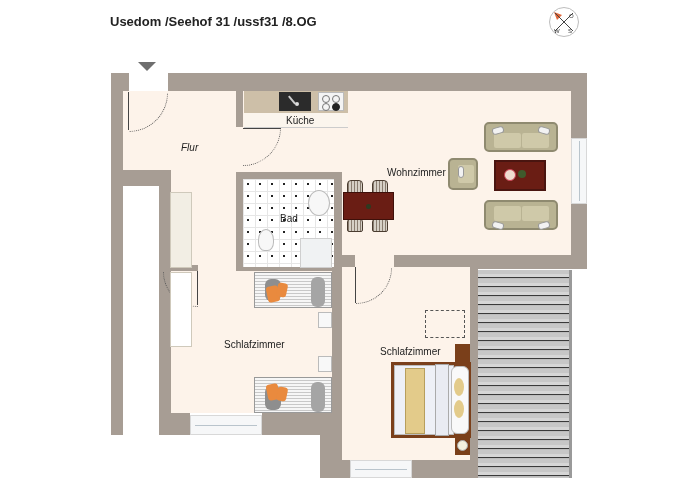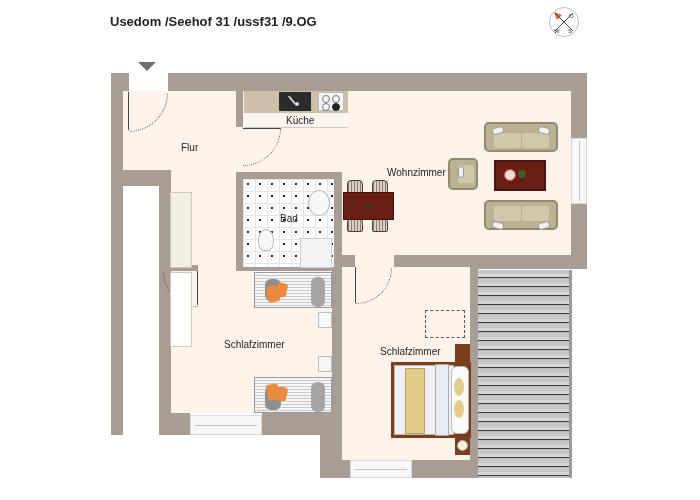--- a/index.html
+++ b/index.html
@@ -31,21 +31,21 @@
   .chair{position:absolute;background:repeating-linear-gradient(90deg,#8a7d70 0 1px,#d6d0c6 1px 3px);border:1px solid #4a3c30;border-radius:4px 4px 2px 2px;box-sizing:border-box;}
   .bed-single{position:absolute;background:repeating-linear-gradient(180deg,#f6f6f6 0 2px,#c8c8c8 2px 3px);border:1px solid #999;box-sizing:border-box;}
   .blanket{position:absolute;background:#8e8e8e;border-radius:6px;}
   .orange{position:absolute;background:#e98a3e;border-radius:3px;}
   .nightstand{position:absolute;background:#f8f8f8;border:1px solid #bbb;box-sizing:border-box;}
   .wardrobe{position:absolute;background:#f2eee4;border:1px solid #cfc9bb;box-sizing:border-box;}
 </style>
 </head>
 <body>
 
-<div class="abs title">Usedom /Seehof 31 /ussf31 /9.OG</div>
+<div class="abs title">Usedom /Seehof 31 /ussf31 /8.OG</div>
 
 <div class="abs" style="left:548px;top:6px;width:32px;height:32px;">
   <svg width="32" height="32" viewBox="0 0 32 32">
     <circle cx="16" cy="16" r="14.5" fill="#fff" stroke="#bdbdbd" stroke-width="1"></circle>
     <polygon points="6,6 14,9 9,14" fill="#e0673a"></polygon>
     <line x1="7" y1="7" x2="25" y2="25" stroke="#444" stroke-width="1"></line>
     <line x1="25" y1="7" x2="7" y2="25" stroke="#444" stroke-width="1"></line>
     <text x="21" y="12" font-size="6" font-family="Liberation Sans, sans-serif" fill="#333">O</text>
     <text x="20" y="27" font-size="6" font-family="Liberation Sans, sans-serif" fill="#333">S</text>
     <text x="6" y="27" font-size="6" font-family="Liberation Sans, sans-serif" fill="#333">W</text>
@@ -109,21 +109,21 @@
     <div class="abs" style="left:16px;top:10px;width:4px;height:4px;border-radius:50%;background:#ddd;"></div>
   </div>
   <div class="abs" style="left:318px;top:92px;width:26px;height:19px;background:#f4f4f4;border:1px solid #bbb;box-sizing:border-box;">
     <div class="abs" style="left:3px;top:2px;width:6px;height:6px;border:1px solid #777;border-radius:50%;"></div>
     <div class="abs" style="left:13px;top:2px;width:6px;height:6px;border:1px solid #777;border-radius:50%;"></div>
     <div class="abs" style="left:3px;top:10px;width:6px;height:6px;border:1px solid #777;border-radius:50%;"></div>
     <div class="abs" style="left:13px;top:10px;width:6px;height:6px;border:1px solid #222;background:#222;border-radius:50%;"></div>
   </div>
   <div class="label" style="left:286px;top:115px;">Küche</div>
 
-  <div class="label" style="left:181px;top:142px;">Flur</div>
+  <div class="label" style="left:181px;top:142px;font-style:italic;">Flur</div>
 
   <div class="wardrobe" style="left:170px;top:192px;width:22px;height:76px;"></div>
   <div class="wardrobe" style="left:170px;top:272px;width:22px;height:75px;background:#ffffff;"></div>
 
   <div class="tile" style="left:243px;top:179px;width:91px;height:88px;"></div>
   <div class="grid-lines" style="left:243px;top:179px;width:91px;height:88px;"></div>
   <div class="abs" style="left:308px;top:190px;width:20px;height:24px;background:#f7f7f7;border:1px solid #bbb;border-radius:50%;"></div>
   <div class="abs" style="left:258px;top:229px;width:14px;height:20px;background:#f7f7f7;border:1px solid #bbb;border-radius:50% 50% 40% 40%;"></div>
   <div class="abs" style="left:300px;top:238px;width:32px;height:30px;background:#f0f2f3;border:1px solid #cfcfcf;box-sizing:border-box;"></div>
   <div class="label" style="left:280px;top:213px;">Bad</div>

